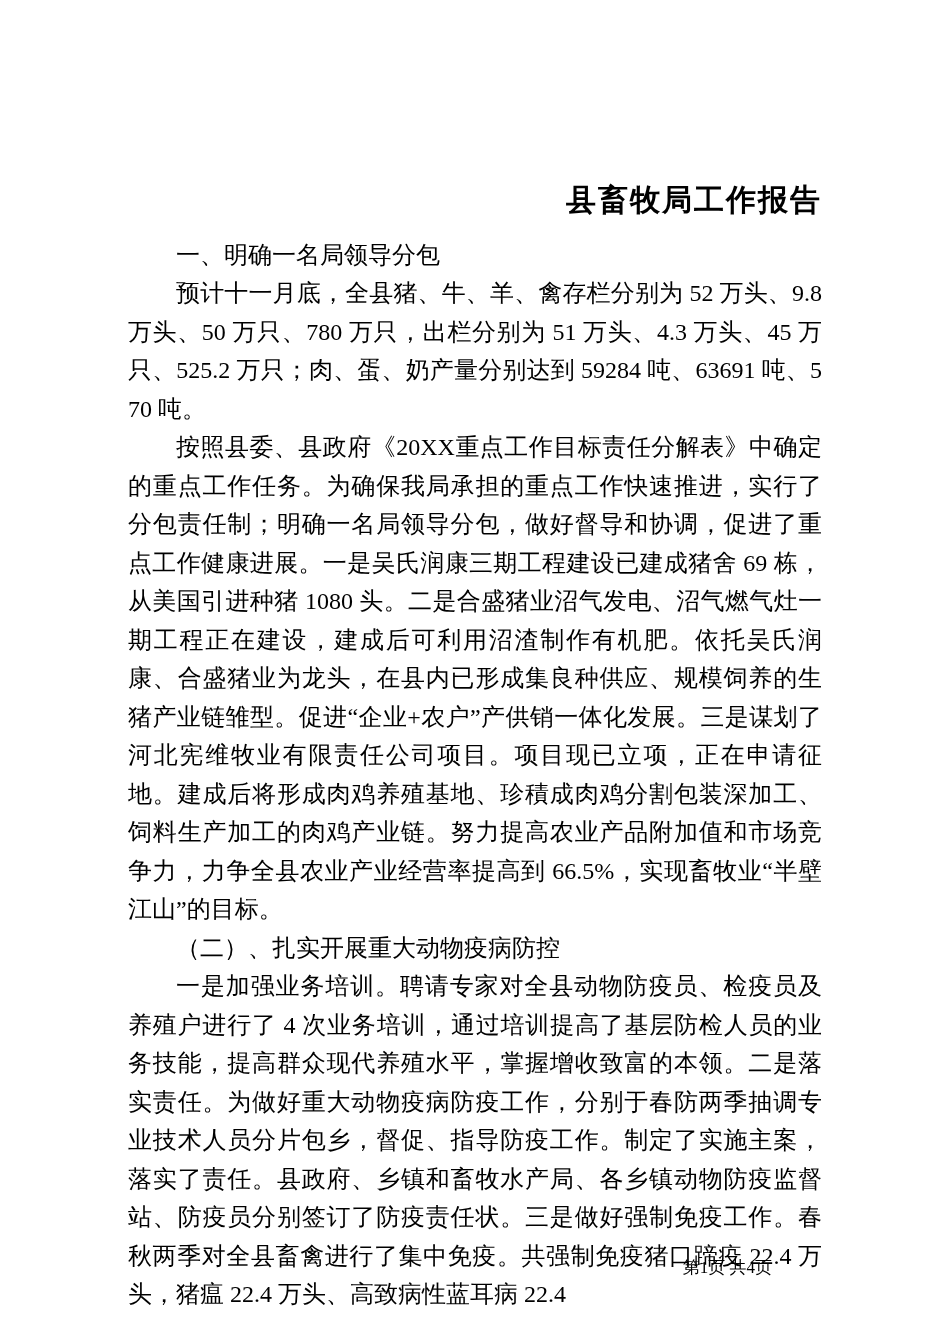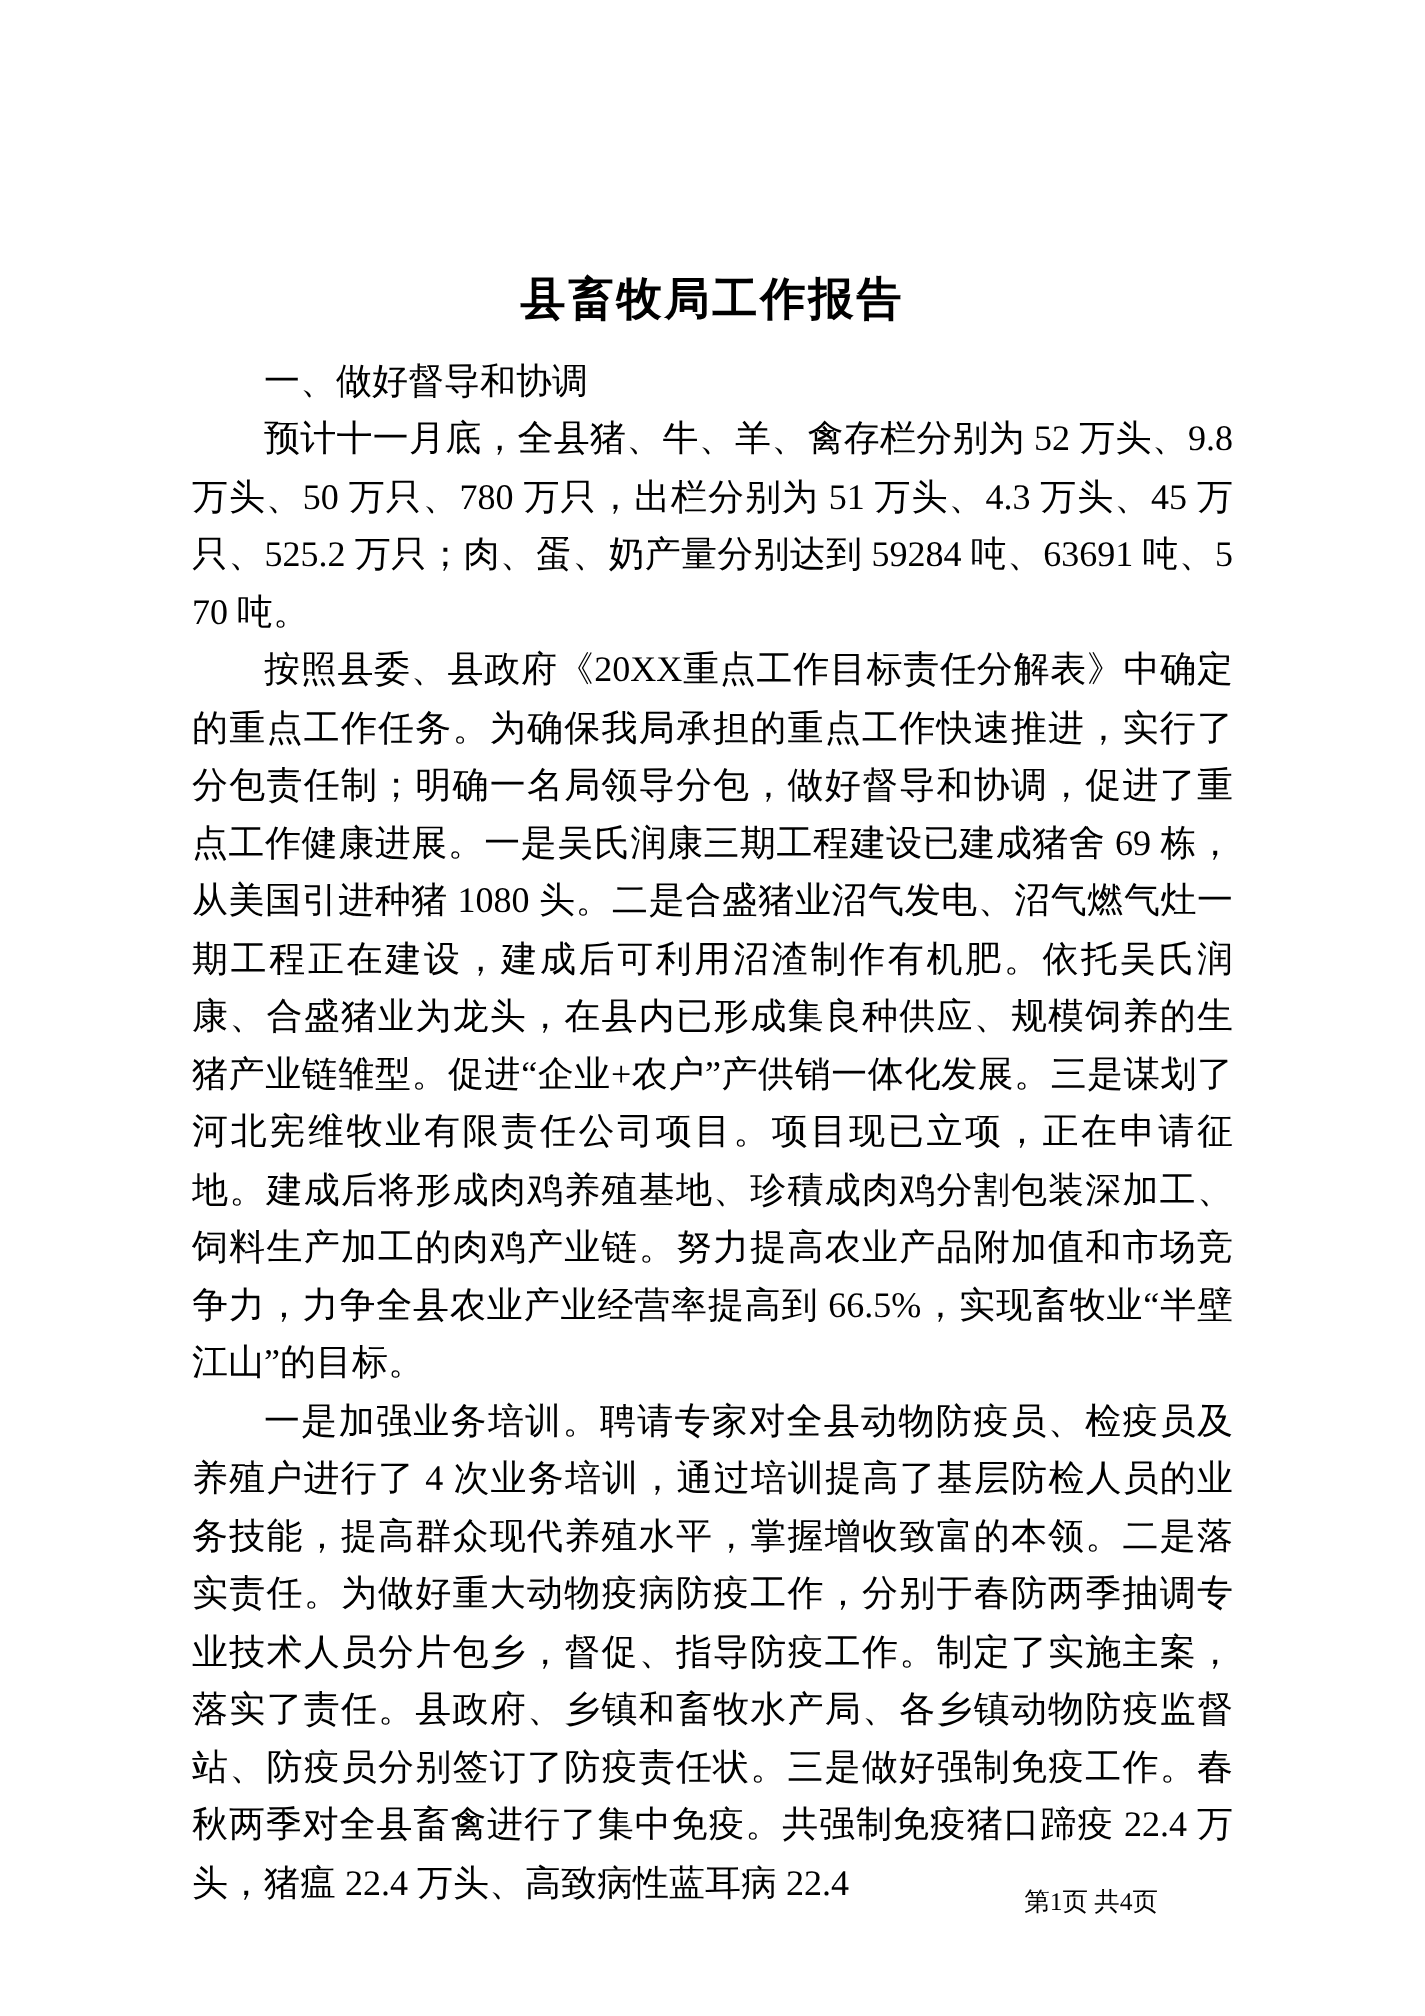--- a/index.html
+++ b/index.html
@@ -17,21 +17,21 @@
   }
   .page {
     position: relative;
     width: 950px;
     height: 1344px;
     box-sizing: border-box;
     padding: 178px 128px 0 128px;
     background: #ffffff;
   }
   .doc-title {
-    text-align: center;
+    text-align: right;
     font-size: 30px;
     font-weight: bold;
     margin: 0 0 14px 0;
     line-height: 1.45;
     letter-spacing: 2px;
   }
   .para {
     font-size: 24px;
     line-height: 38.5px;
     text-align: justify;
@@ -49,27 +49,28 @@
     margin-left: 31px;
   }
 </style>
 </head>
 <body>
 
 <div class="page">
 
   <h1 class="doc-title">县畜牧局工作报告</h1>
 
-  <p class="para">一、做好督导和协调</p>
+  <p class="para">一、明确一名局领导分包</p>
 
   <p class="para">预计十一月底，全县猪、牛、羊、禽存栏分别为 52 万头、9.8 万头、50 万只、780 万只，出栏分别为 51 万头、4.3 万头、45 万只、525.2 万只；肉、蛋、奶产量分别达到 59284 吨、63691 吨、570 吨。</p>
 
 
 
 
   <p class="para">按照县委、县政府《20XX重点工作目标责任分解表》中确定的重点工作任务。为确保我局承担的重点工作快速推进，实行了分包责任制；明确一名局领导分包，做好督导和协调，促进了重点工作健康进展。一是吴氏润康三期工程建设已建成猪舍 69 栋，从美国引进种猪 1080 头。二是合盛猪业沼气发电、沼气燃气灶一期工程正在建设，建成后可利用沼渣制作有机肥。依托吴氏润康、合盛猪业为龙头，在县内已形成集良种供应、规模饲养的生猪产业链雏型。促进“企业+农户”产供销一体化发展。三是谋划了河北宪维牧业有限责任公司项目。项目现已立项，正在申请征地。建成后将形成肉鸡养殖基地、珍積成肉鸡分割包装深加工、饲料生产加工的肉鸡产业链。努力提高农业产品附加值和市场竞争力，力争全县农业产业经营率提高到 66.5%，实现畜牧业“半壁江山”的目标。</p>
 
+  <p class="para">（二）、扎实开展重大动物疫病防控</p>
 
   <p class="para">一是加强业务培训。聘请专家对全县动物防疫员、检疫员及养殖户进行了 4 次业务培训，通过培训提高了基层防检人员的业务技能，提高群众现代养殖水平，掌握增收致富的本领。二是落实责任。为做好重大动物疫病防疫工作，分别于春防两季抽调专业技术人员分片包乡，督促、指导防疫工作。制定了实施主案，落实了责任。县政府、乡镇和畜牧水产局、各乡镇动物防疫监督站、防疫员分别签订了防疫责任状。三是做好强制免疫工作。春秋两季对全县畜禽进行了集中免疫。共强制免疫猪口蹄疫 22.4 万头，猪瘟 22.4 万头、高致病性蓝耳病 22.4</p>
 
   <div class="footer">第1页  共4页</div>
 
 </div>
 
 </body></html>

